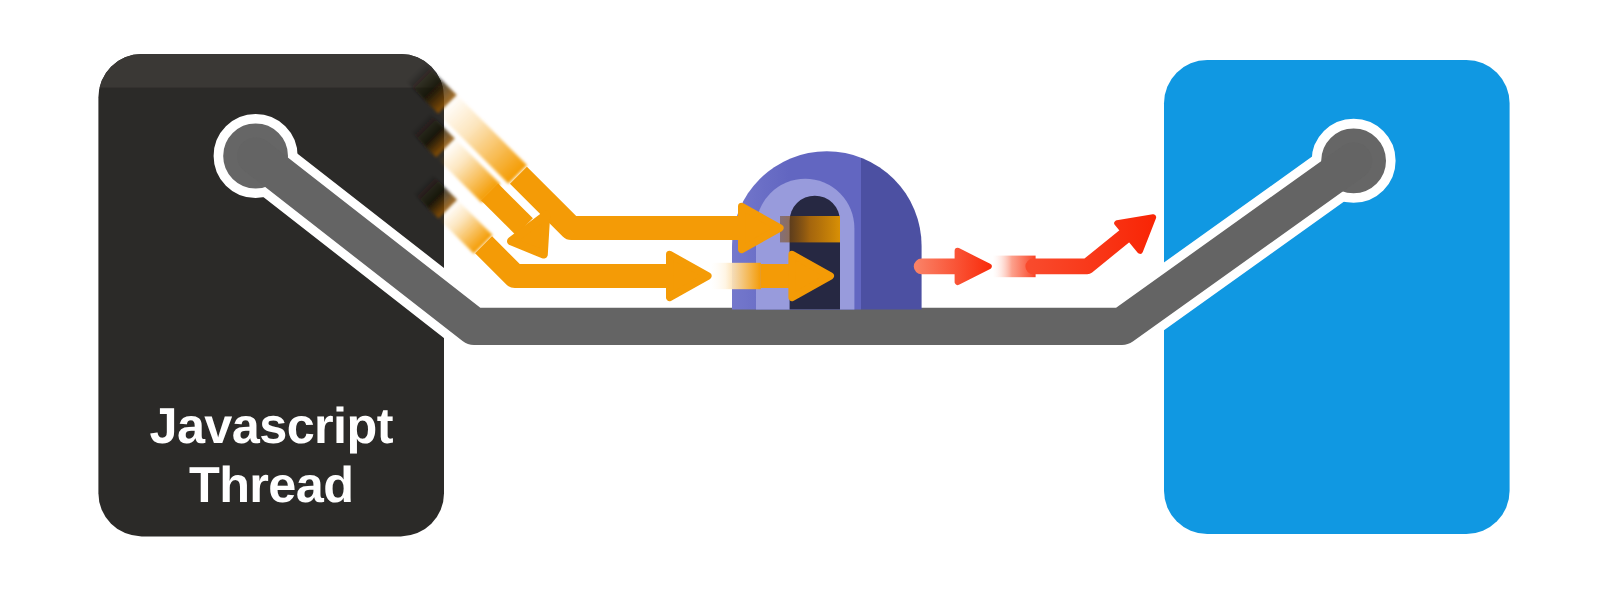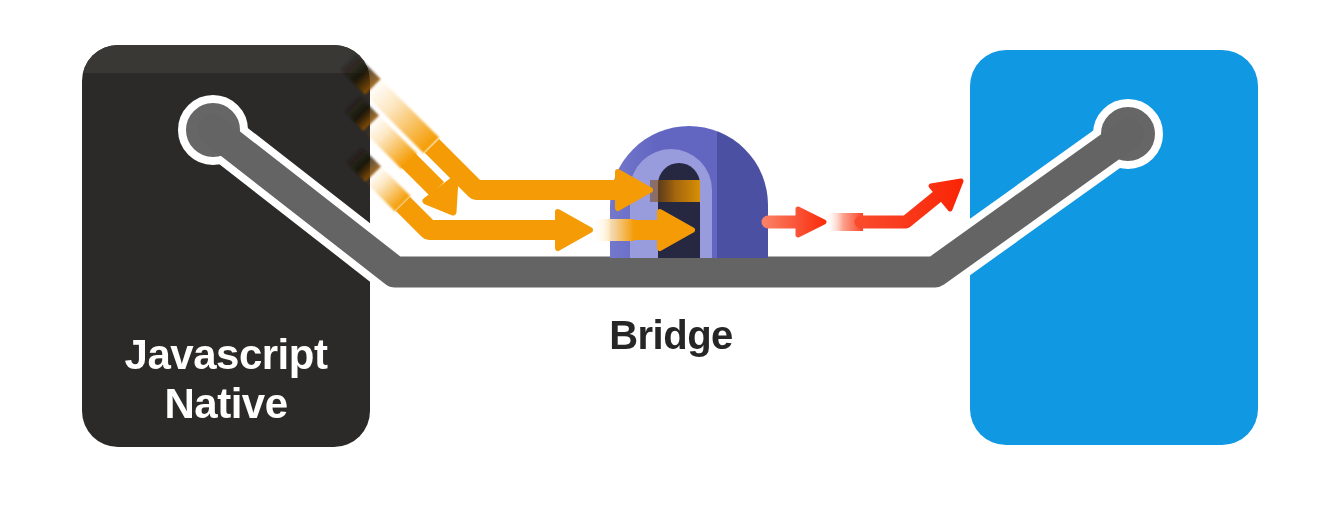--- a/index.html
+++ b/index.html
@@ -126,17 +126,16 @@
     <g>
       <path d="M768,222 H798" fill="none" stroke="url(#gradRed1)" stroke-width="13" stroke-linecap="round"></path>
       <polygon points="798,209 824,222 798,235" fill="url(#gradRed1)" stroke="url(#gradRed1)" stroke-width="5" stroke-linejoin="round"></polygon>
 
       <rect x="827" y="213" width="36" height="18" fill="url(#gradFadeR2)"></rect>
       <path d="M861,222 H906 L938,196" fill="none" stroke="url(#gradRed2)" stroke-width="13" stroke-linejoin="round" stroke-linecap="round"></path>
       <polygon points="961,181 950,209 931,186" fill="url(#gradRed2)" stroke="url(#gradRed2)" stroke-width="5" stroke-linejoin="round"></polygon>
     </g>
   </svg>
 
-  <div class="node-label" style="left:82px;top:330px;width:288px;">Javascript Native</div>
+  <div class="node-label" style="left:82px;top:330px;width:288px;">Javascript Thread</div>
 
 
-  <div class="bridge-label" style="left:541px;top:313px;width:260px;">Bridge</div>
 </div>
 
 </body></html>

